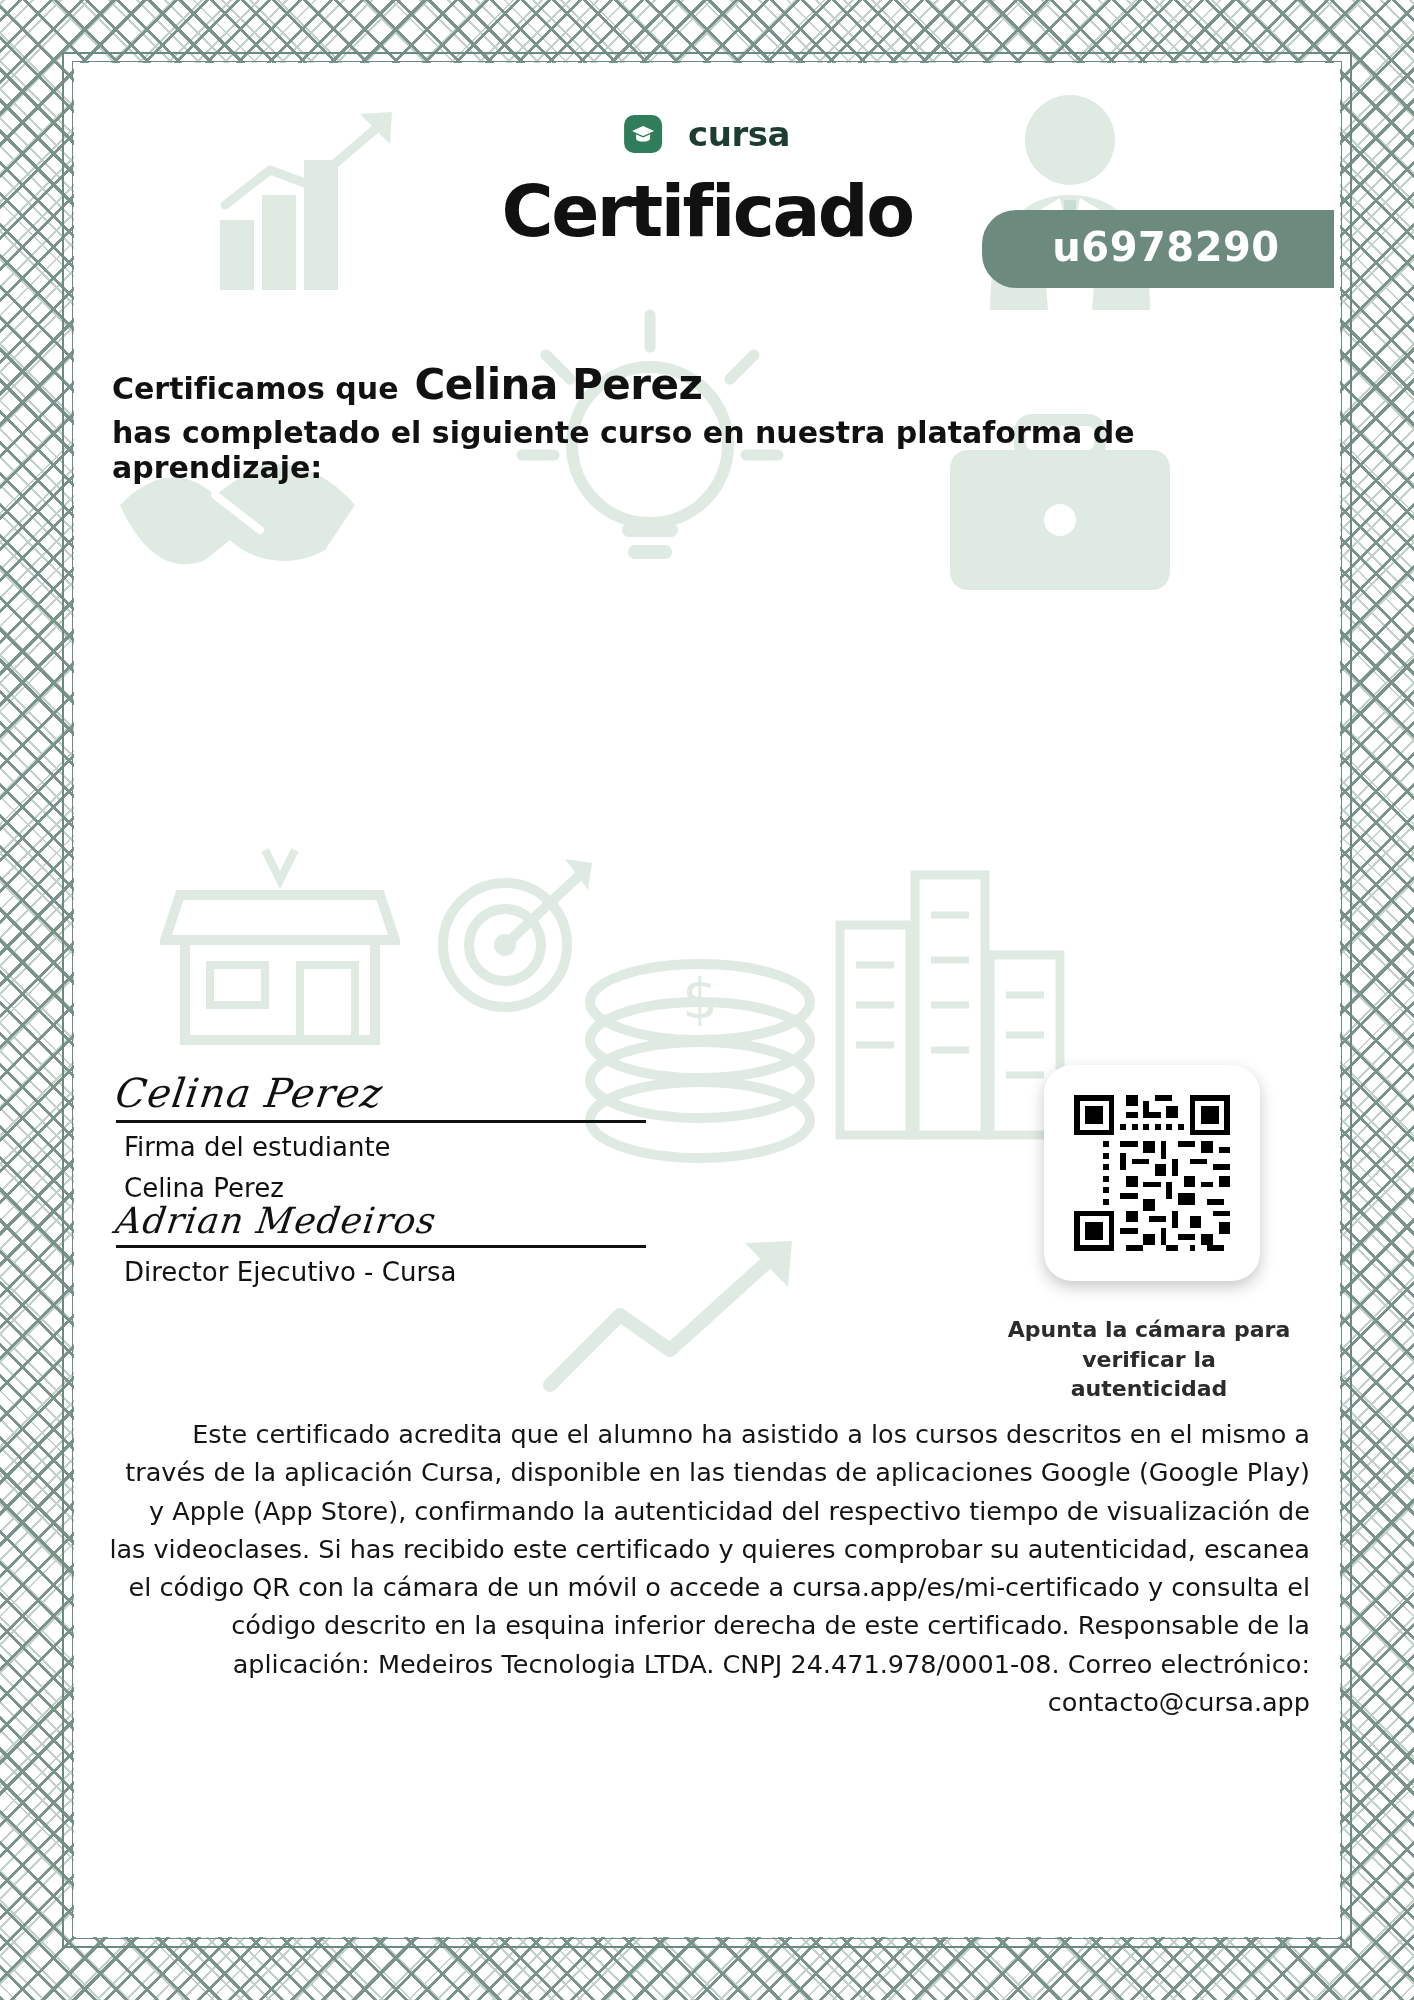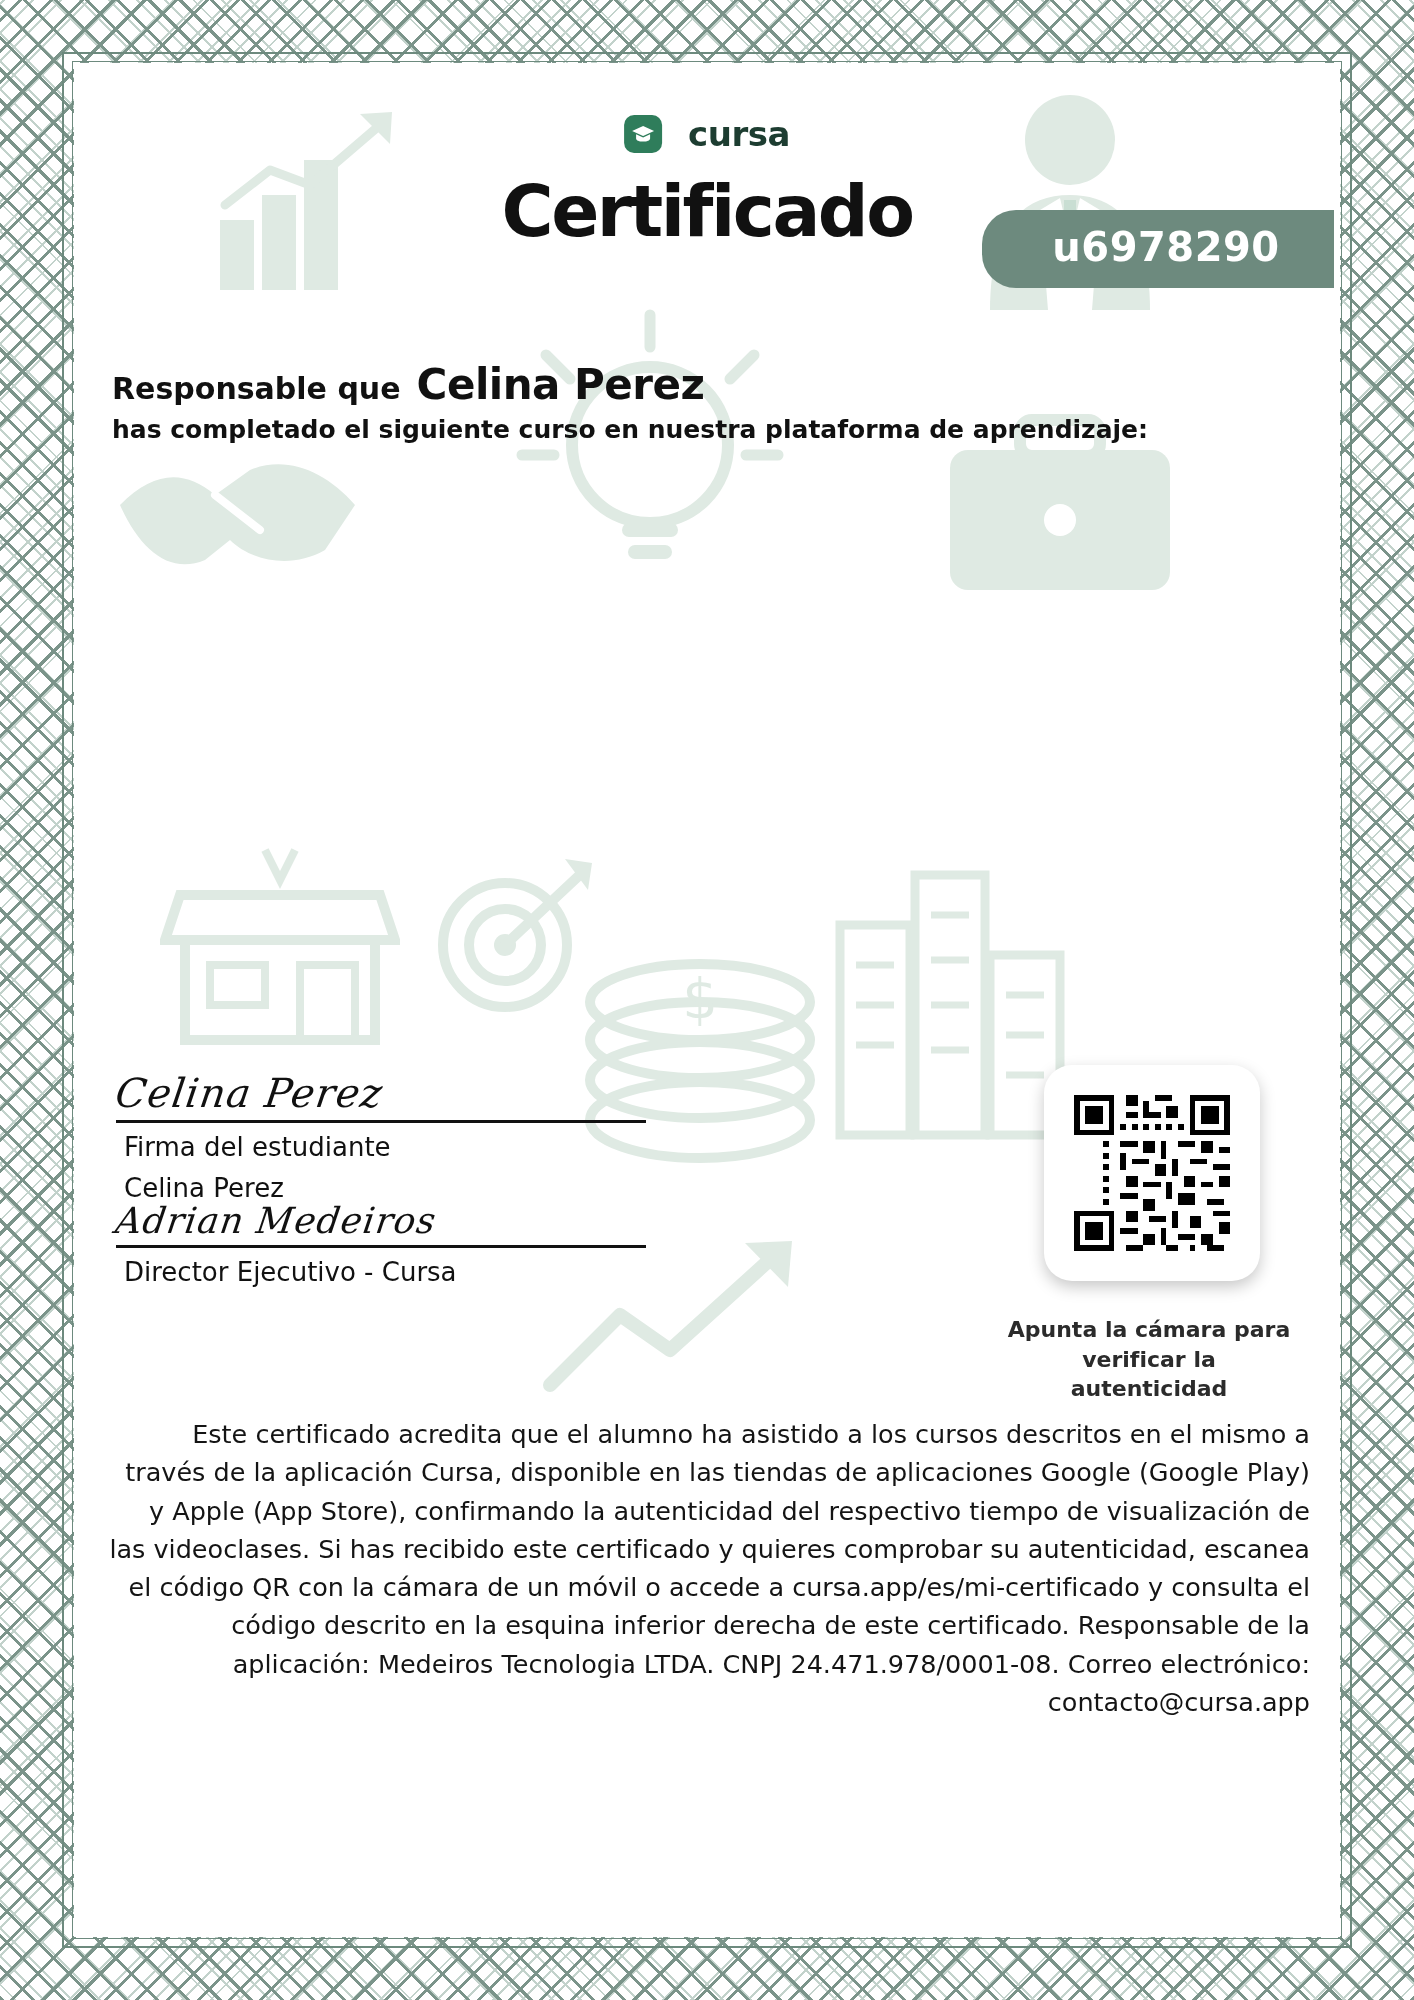--- a/index.html
+++ b/index.html
@@ -154,21 +154,21 @@
     color: #111111;
   }
   .st-name {
     font-size: 42px;
     font-weight: 700;
     color: #111111;
     letter-spacing: -0.5px;
   }
   .statement-line2 {
     margin-top: 6px;
-    font-size: 25px;
+    font-size: 30px;
     font-weight: 700;
     color: #111111;
   }
 
   
   .banner-wrap {
     position: absolute;
     left: -60px;
     top: 555px;
     width: 1140px;
@@ -388,21 +388,21 @@
       </span>
       <span class="brand-text">cursa</span>
     </div>
 
     <div class="title">Certificado</div>
 
     <div class="code-badge">u6978290</div>
 
     <div class="statement">
       <div class="statement-line1">
-        <span class="st-prefix">Responsable que</span>
+        <span class="st-prefix">Certificamos que</span>
         <span class="st-name">Celina Perez</span>
       </div>
       <div class="statement-line2">has completado el siguiente curso en nuestra plataforma de aprendizaje:</div>
     </div>
 
 
     <div class="sig-block sig-1">
       <div class="sig-script">Celina Perez</div>
       <div class="sig-rule"></div>
       <div class="sig-caption indent">Firma del estudiante</div>

